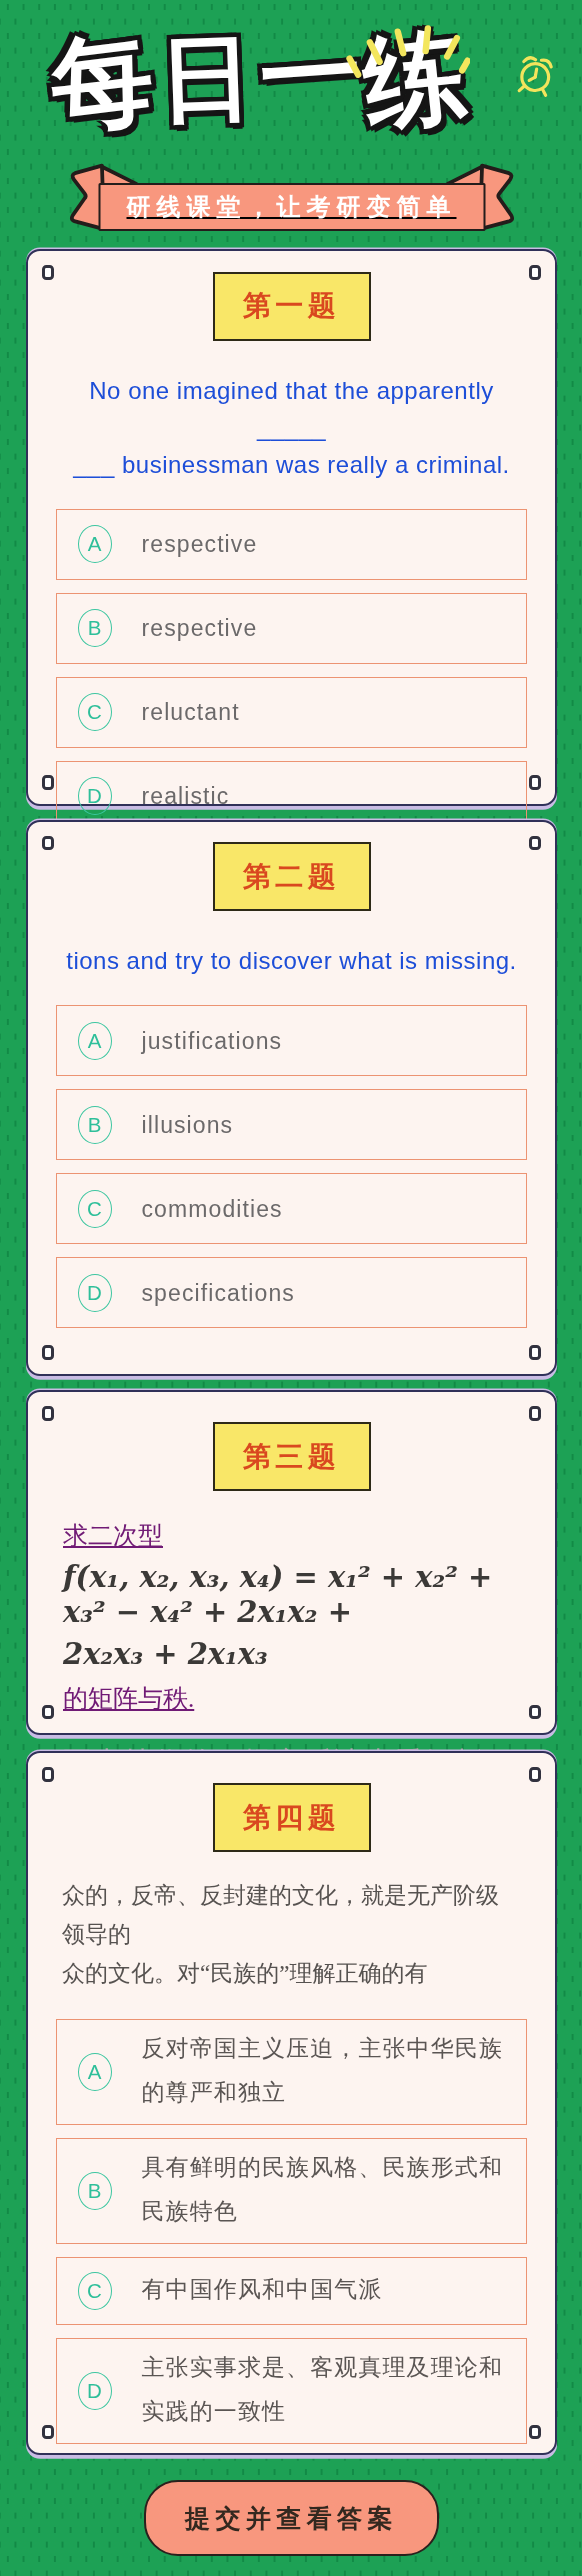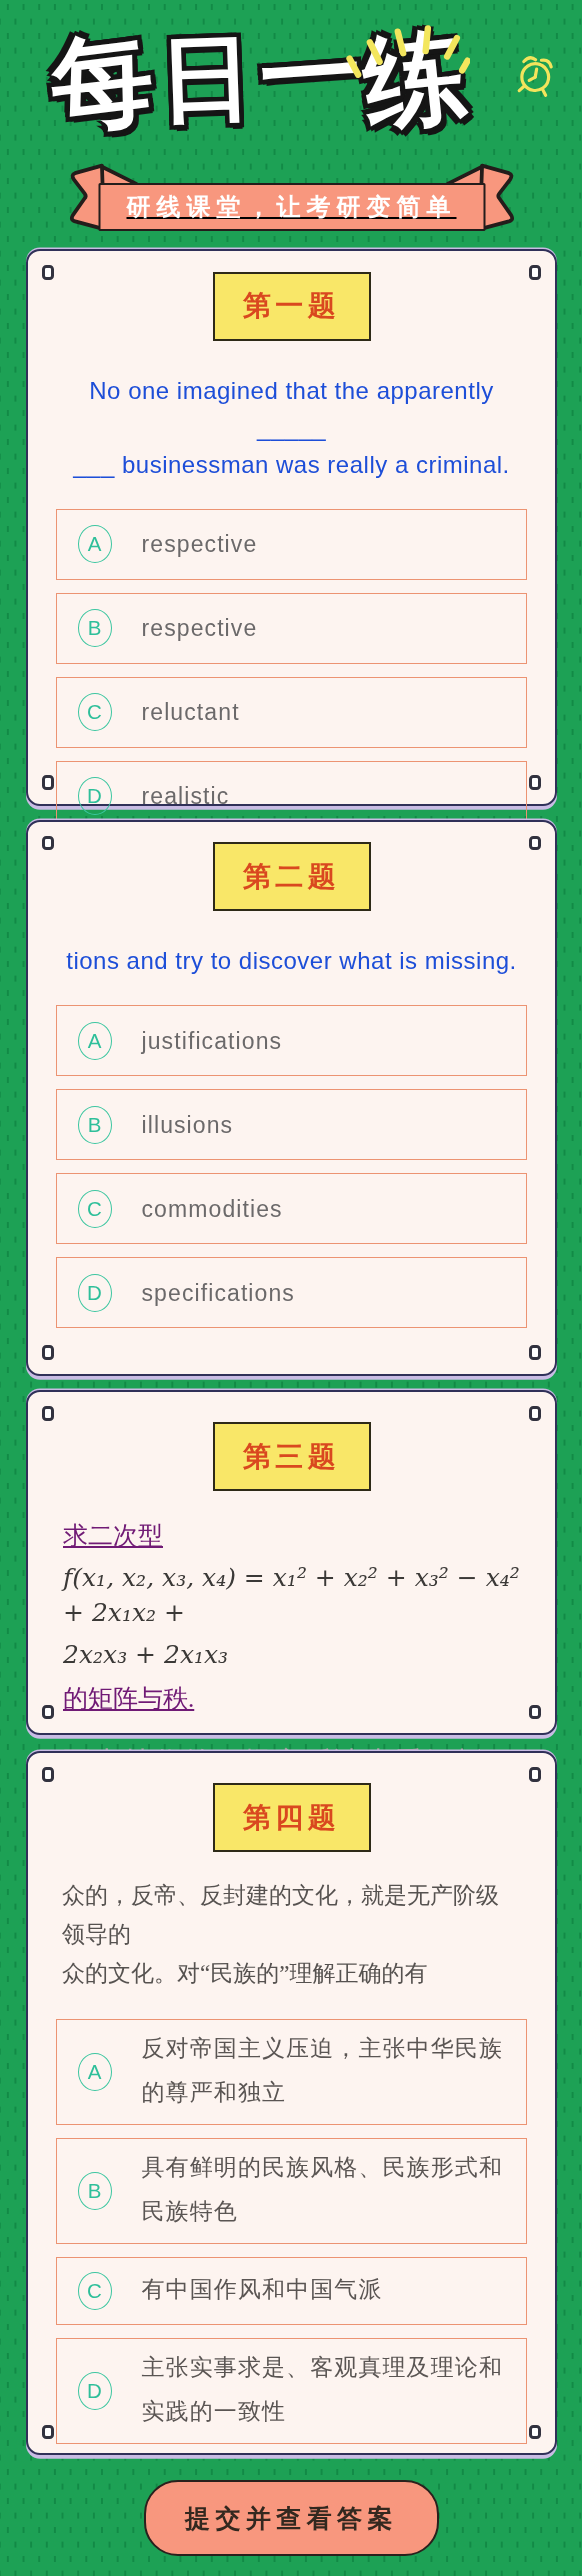--- a/index.html
+++ b/index.html
@@ -100,21 +100,21 @@
   .opt-text { color:#6b696a; font-size:23px; letter-spacing:1.1px; line-height:36px; }
   .opt-text.zh { font-family:Liberation Mono, monospace; color:#5a5553;
                  line-height:44px; padding-right:21.6px; }
 
   
   .math-intro, .math-outro {
     margin:28px 35px 0; font-family:"Liberation Serif", serif;
     font-size:25px; color:#701a75;text-decoration:underline;
   }
   .math-line { margin:7.6px 35px 0; font-family:"DejaVu Serif", serif;
-               font-style:italic; font-size:25px; color:#3b3937; line-height:35px; }
+               font-style:italic; font-size:29px; color:#3b3937; line-height:35px;font-weight:bold; }
   .math-outro { margin-top:9.7px; }
   .note { margin:28px 35px 0; font-family:"Liberation Serif", serif;
           font-size:29px; color:#a5a09d; letter-spacing:1.1px; }
 
   
   .submit-btn {
     display:flex; align-items:center; justify-content:center;
     width:295px; height:76px; margin:25px auto 0;
     background:#f8977e; border:2.7px solid #2a211d; border-radius:34px;
   }

